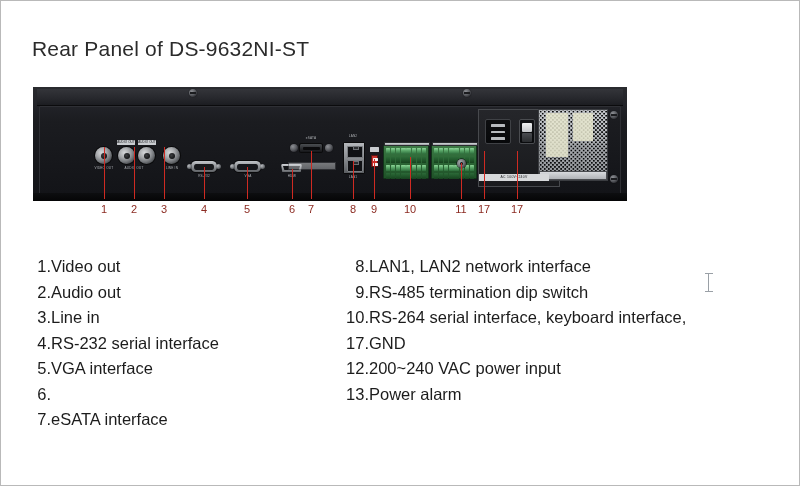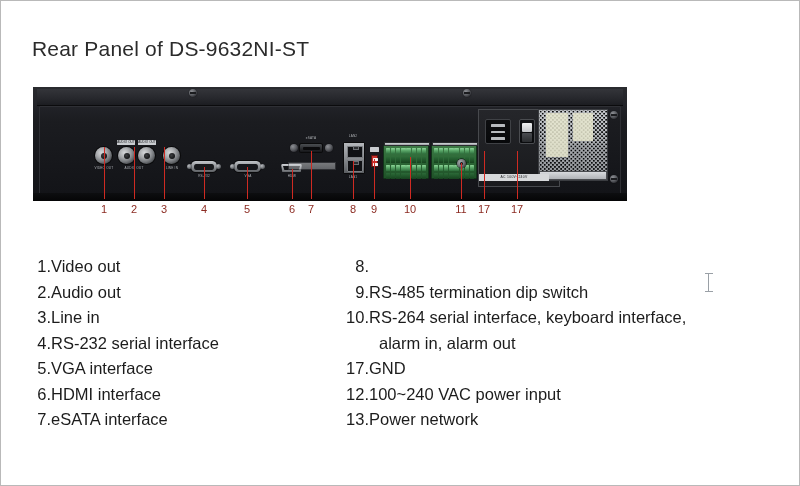--- a/index.html
+++ b/index.html
@@ -673,54 +673,51 @@
     <div class="legend-item">
       <span class="legend-num">4.</span>
       <span class="legend-text">RS-232 serial interface</span>
     </div>
     <div class="legend-item">
       <span class="legend-num">5.</span>
       <span class="legend-text">VGA interface</span>
     </div>
     <div class="legend-item">
       <span class="legend-num">6.</span>
-      <span class="legend-text">HDMI interface</span>
     </div>
     <div class="legend-item">
       <span class="legend-num">7.</span>
       <span class="legend-text">eSATA interface</span>
     </div>
   </div>
 
   <div class="legend legend-right">
     <div class="legend-item">
       <span class="legend-num">8.</span>
+      <span class="legend-text">LAN1, LAN2 network interface</span>
     </div>
     <div class="legend-item">
       <span class="legend-num">9.</span>
       <span class="legend-text">RS-485 termination dip switch</span>
     </div>
     <div class="legend-item">
       <span class="legend-num">10.</span>
       <span class="legend-text">RS-264 serial interface, keyboard interface,</span>
     </div>
-    <div class="legend-item legend-cont">
-      <span class="legend-text">alarm in, alarm out</span>
-    </div>
     <div class="legend-item">
       <span class="legend-num">17.</span>
       <span class="legend-text">GND</span>
     </div>
     <div class="legend-item">
       <span class="legend-num">12.</span>
-      <span class="legend-text">100~240 VAC power input</span>
+      <span class="legend-text">200~240 VAC power input</span>
     </div>
     <div class="legend-item">
       <span class="legend-num">13.</span>
-      <span class="legend-text">Power network</span>
+      <span class="legend-text">Power alarm</span>
     </div>
   </div>
 
   <div class="text-cursor">
     <i class="cap-t"></i>
     <i class="stem"></i>
     <i class="cap-b"></i>
   </div>
 
 </div>

